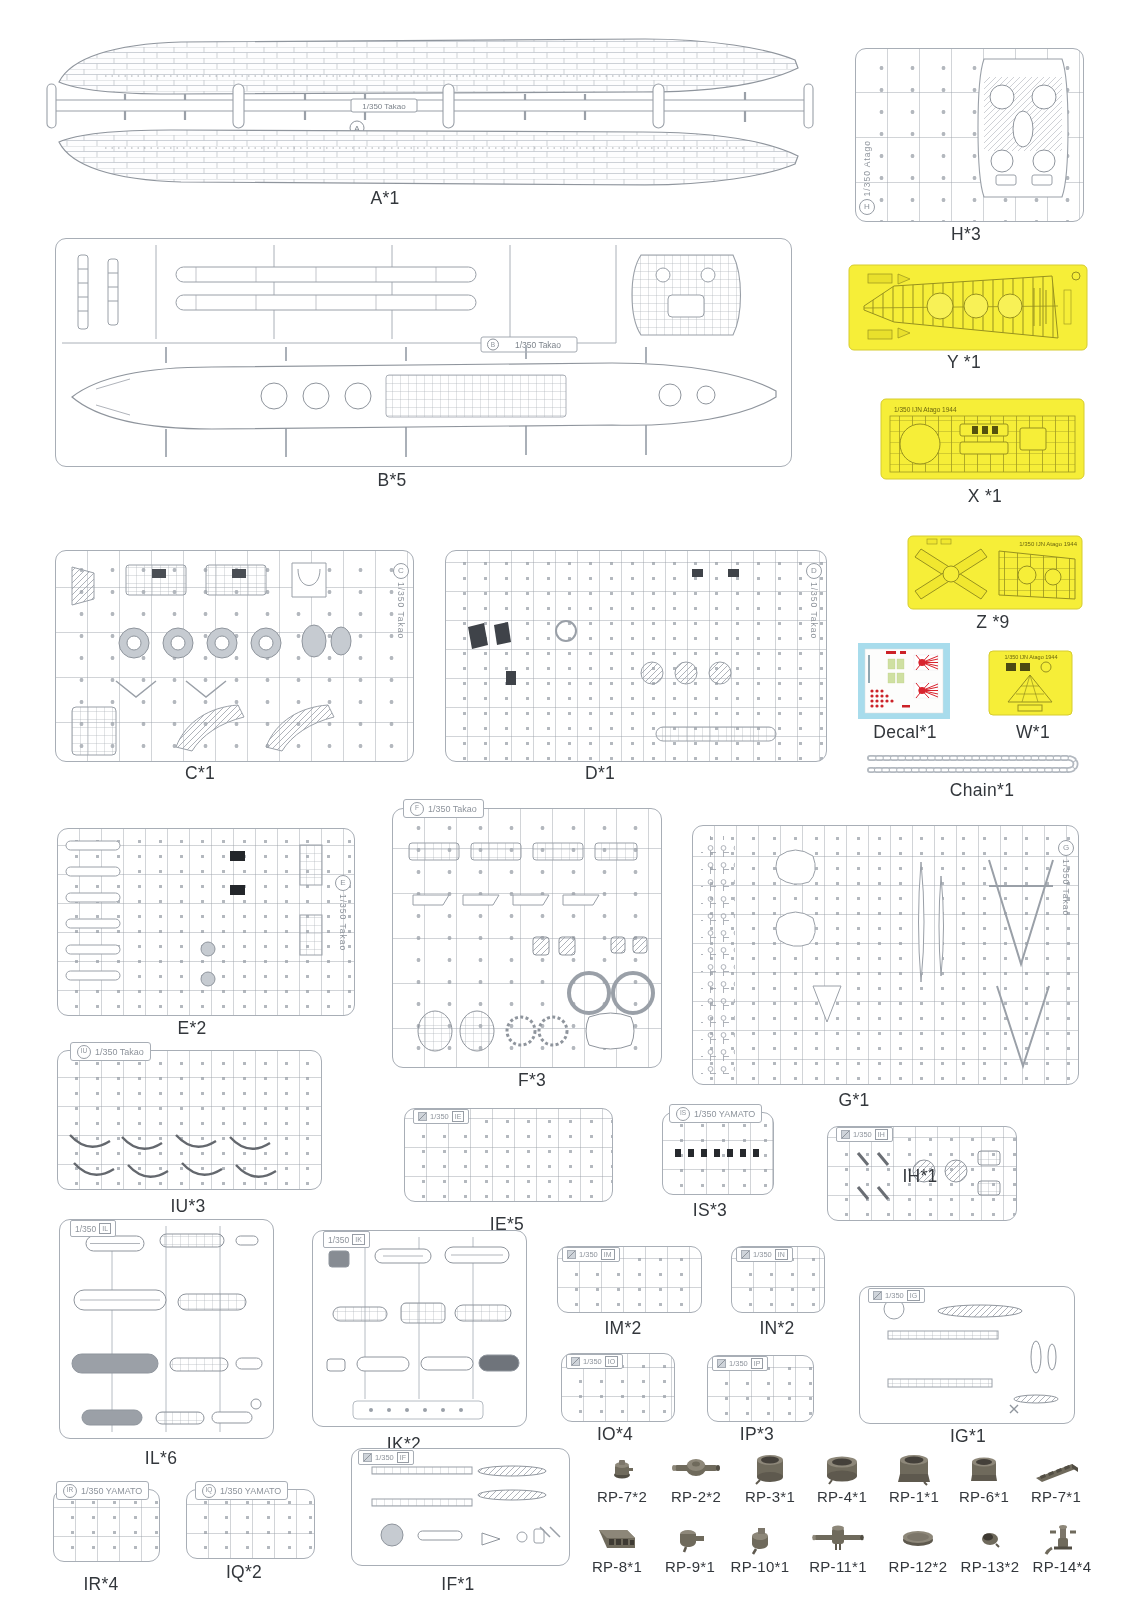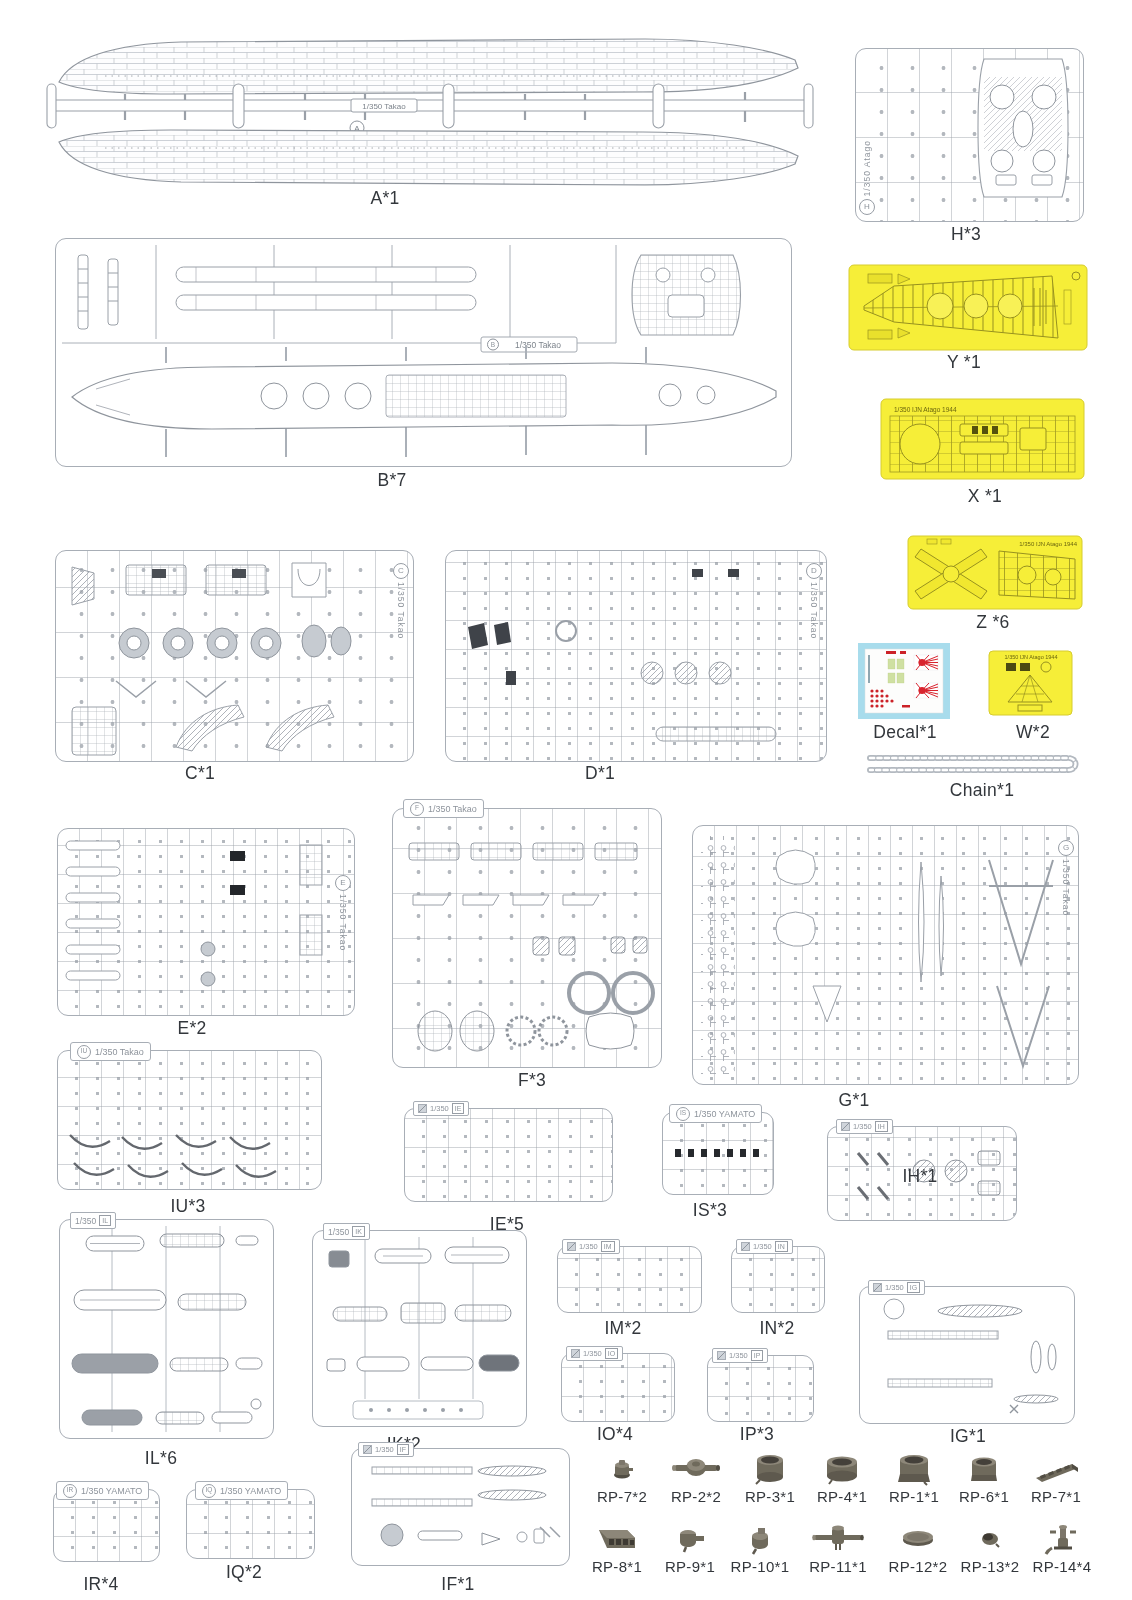--- a/index.html
+++ b/index.html
@@ -19,21 +19,21 @@
   .fill{position:absolute;inset:0;width:100%;height:100%;}
   .ov{position:absolute;}
   .lbl{position:absolute;transform:translateX(-50%);font-size:17.5px;color:#33373c;letter-spacing:.3px;white-space:nowrap;}
   .lbl.sm{font-size:15px;}
   .vtag{position:absolute;display:flex;flex-direction:column;align-items:center;gap:3px;color:#8e949c;}
   .vtag .vtxt{writing-mode:vertical-rl;font-size:8.5px;letter-spacing:1px;}
   .vtag.flip .vtxt{transform:rotate(180deg);}
   .circ{width:14px;height:14px;border:1px solid #979da5;border-radius:50%;font-size:8px;line-height:1;display:flex;align-items:center;justify-content:center;background:#fff;color:#8e949c;flex:none;}
   .htag{position:absolute;display:inline-flex;align-items:center;gap:4px;height:17px;padding:0 6px;background:#fff;border:1px solid #a8aeb6;border-radius:3px;font-size:9px;color:#8e949c;white-space:nowrap;z-index:3;}
   .htag .circ{width:12px;height:12px;font-size:6.5px;}
-  .stag{position:absolute;display:inline-flex;align-items:center;gap:3px;height:13px;padding:0 4px;background:#fff;border:1px solid #a8aeb6;border-radius:2px;font-size:7.5px;color:#8e949c;white-space:nowrap;z-index:3;}
+  .stag{position:absolute;display:inline-flex;align-items:center;gap:3px;height:13px;padding:0 4px;background:#fff;border:1px solid #a8aeb6;border-radius:2px;font-size:7.5px;color:#8e949c;white-space:nowrap;z-index:3;margin-top:8px;}
   .stag .chip{width:7px;height:7px;background:linear-gradient(135deg,#cfd4da 45%,#8e949c 45%,#8e949c 55%,#cfd4da 55%);border:1px solid #a8aeb6;flex:none;}
   .stag .bx{border:1px solid #979da5;padding:0 2px;font-size:7px;line-height:9px;font-weight:normal;}
   .stag.md{height:15px;font-size:8.5px;}
   .rp{position:absolute;width:56px;height:40px;}
 </style>
 </head>
 <body>
 
 <div class="canvas">
 
@@ -155,21 +155,21 @@
     <path d="M92 16 L168 24 V64 L92 60 Z" fill="url(#pat-ygrid)" stroke="#97911f"></path>
     <g fill="#f6ee38" stroke="#97911f">
         <circle cx="120" cy="40" r="9"></circle>
         <circle cx="146" cy="42" r="8"></circle>
       </g>
     <g fill="#f1e72f" stroke="#97911f" stroke-width=".6">
         <rect x="20" y="4" width="10" height="5"></rect>
         <rect x="34" y="4" width="10" height="5"></rect>
       </g>
   </svg>
-  <div class="lbl" style="left:993px;top:612px">Z *6</div>
+  <div class="lbl" style="left:993px;top:612px">Z *9</div>
 
   <svg class="ov" style="left:858px;top:643px;width:92px;height:76px" viewBox="0 0 92 76">
     <rect width="92" height="76" fill="#a8dcec"></rect>
     <rect x="7" y="6" width="78" height="64" fill="#fdfdfc" stroke="#d8dde0" stroke-width=".5"></rect>
     <g>
       <rect x="56" y="12" width="24" height="15" fill="#fff" stroke="#e3e6e8" stroke-width=".4"></rect>
       <path d="M64 19.5 L80 13 M64 19.5 L80 16 M64 19.5 L80 19.5 M64 19.5 L80 23 M64 19.5 L80 26 M64 19.5 L71 12 M64 19.5 L71 27 M64 19.5 L58 12 M64 19.5 L58 27" stroke="#d8242e" stroke-width="1"></path>
       <circle cx="64" cy="19.5" r="3.6" fill="#d8242e"></circle>
     </g>
     <g>
@@ -212,21 +212,21 @@
     <text x="43" y="9" font-size="5.5" text-anchor="middle" fill="#6b660f">1/350 IJN Atago 1944</text>
     <g fill="#4c4a12">
         <rect x="18" y="13" width="10" height="8"></rect>
         <rect x="32" y="13" width="10" height="8"></rect>
       </g>
     <circle cx="58" cy="17" r="5" fill="none" stroke="#97911f"></circle>
     <path d="M42 25 L20 52 H64 Z" fill="none" stroke="#97911f"></path>
     <path d="M42 25 L34 52 M42 25 L50 52 M28 44 H56 M33 36 H51" stroke="#97911f" stroke-width=".7"></path>
     <rect x="30" y="55" width="24" height="6" fill="none" stroke="#97911f"></rect>
   </svg>
-  <div class="lbl" style="left:1033px;top:722px">W*2</div>
+  <div class="lbl" style="left:1033px;top:722px">W*1</div>
 
   <svg class="ov" style="left:862px;top:750px;width:226px;height:28px" viewBox="0 0 226 28">
     <path d="M8 8 H206 C216 8 216 20 206 20 H8" fill="none" stroke="#b3b9c0" stroke-width="6" stroke-dasharray="4.2 3.2" stroke-linecap="round"></path>
     <path d="M8 8 H206 C216 8 216 20 206 20 H8" fill="none" stroke="#fff" stroke-width="2.4" stroke-dasharray="4.2 3.2" stroke-linecap="round"></path>
   </svg>
   <div class="lbl" style="left:982px;top:780px">Chain*1</div>
 
   <div class="sprue" style="left:55px;top:238px;width:735px;height:227px">
     <svg class="fill" viewBox="0 0 735 227">
       <path d="M100 6V100 M218 6V100 M336 6V100 M454 6V100 M560 6V104 M6 104 H560" stroke="#aab0b8" stroke-width="1" fill="none"></path>
@@ -256,21 +256,21 @@
           <circle cx="218" cy="157" r="13"></circle>
           <circle cx="260" cy="157" r="13"></circle>
           <circle cx="302" cy="157" r="13"></circle>
           <circle cx="614" cy="156" r="11"></circle>
           <circle cx="650" cy="156" r="9"></circle>
         </g>
       <rect x="330" y="136" width="180" height="42" rx="3" fill="url(#pat-xgrid)" stroke="#9aa0a8" stroke-width=".8"></rect>
       <path d="M40 150 l34 -10 M40 166 l34 10" stroke="#9aa0a8" stroke-width=".8" fill="none"></path>
     </svg>
   </div>
-  <div class="lbl" style="left:392px;top:470px">B*7</div>
+  <div class="lbl" style="left:392px;top:470px">B*5</div>
 
   <div class="sprue grid" style="left:55px;top:550px;width:357px;height:210px">
     <svg class="fill" viewBox="0 0 357 210">
       <g fill="none" stroke="#9aa0a8">
         <rect x="70" y="14" width="60" height="30" rx="3" fill="url(#pat-xgrid)"></rect>
         <rect x="150" y="14" width="60" height="30" rx="3" fill="url(#pat-xgrid)"></rect>
         <path d="M236 12 h34 v34 h-34 z" fill="#fff"></path>
           <path d="M242 18 c0 22 22 22 22 0"></path>
         <path d="M16 16 l22 6 v26 l-22 6 Z" fill="url(#pat-hatch)"></path>
       </g>

